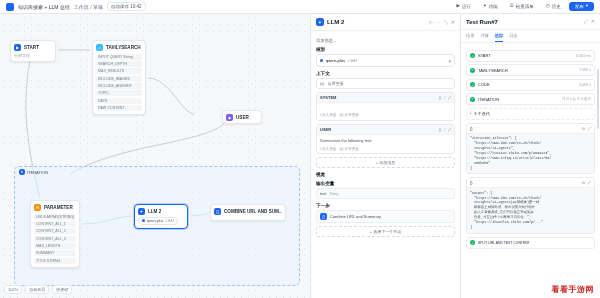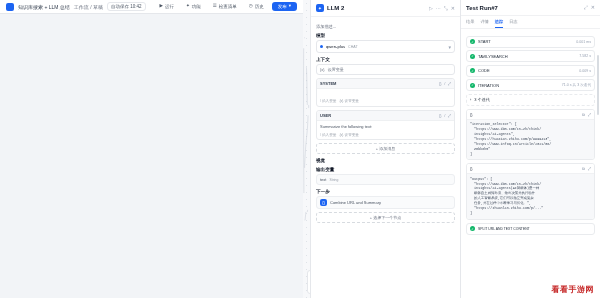--- a/index.html
+++ b/index.html
@@ -2,21 +2,21 @@
 <html><head>
 <meta charset="utf-8">
 <style>
   * { box-sizing: border-box; }
   html, body { margin:0; padding:0; }
   body {
     width:600px; height:298px; overflow:hidden;
     font-family:"Liberation Sans", sans-serif;
     font-size:5px; color:#1f2937; background:#f2f4f7;
   }
-  .app { position:relative; width:600px; height:298px; display:flex; }
+  .app { position:relative; width:600px; height:298px; display:flex; flex-direction:column; }
 
   
   .topbar {
     height:14px; background:#ffffff; border-bottom:1px solid #e5e7eb;
     display:flex; align-items:center; padding:0 6px; gap:5px; flex:none;
   }
   .tb-left { display:flex; align-items:center; gap:4px; font-size:5px; color:#374151; }
   .tb-logo { width:8px; height:8px; border-radius:2px; background:#1c64f2; }
   .tb-crumb { color:#6b7280; font-size:5px; }
   .tb-chip {

